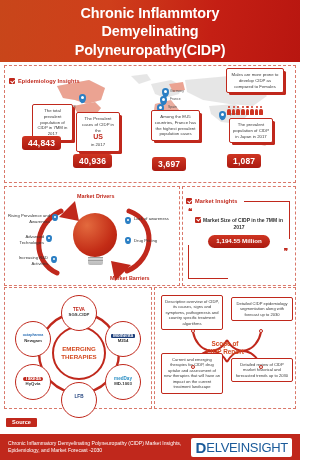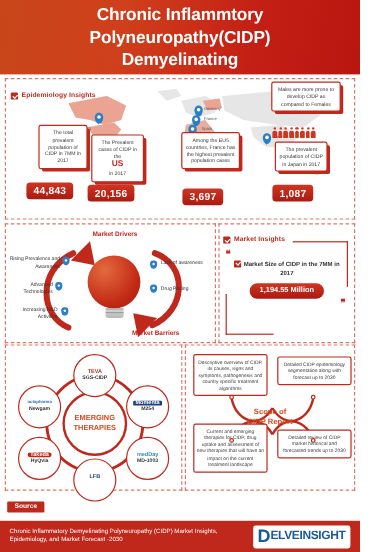--- a/index.html
+++ b/index.html
@@ -9,21 +9,20 @@
     background: #ffffff;
     position: relative;
     overflow: hidden;
   }
 
   
   .header {
     height: 62px;
     background: linear-gradient(100deg, #c8461a 0%, #cf3f1b 35%, #c41f14 70%, #b81610 100%);
     display: flex;
-    align-items: center;
     justify-content: center;
     padding: 4px 6px 2px;
   }
   .header-title {
     color: #fff;
     font-size: 14.4px;
     font-weight: bold;
     line-height: 1.28;
     text-align: center;
     letter-spacing: -0.1px;
@@ -379,37 +378,37 @@
   }
   .logo-mark {
     color: #1a5a99;
     font-size: 15px;
     font-weight: bold;
     line-height: 1;
     letter-spacing: -1px;
   }
   .logo-txt {
     color: #1a5a99;
-    font-size: 10px;
-    font-weight: bold;
+    font-size: 13px;
+    font-weight: normal;
     letter-spacing: -0.3px;
     line-height: 1;
   }
 </style>
 </head>
 <body>
 
 
 
 
 <div class="header">
   <div class="header-title">
     <div>Chronic Inflammtory</div>
+    <div>Demyelinating</div>
     <div>Polyneuropathy(CIDP)</div>
-    <div>Demyelinating</div>
   </div>
 </div>
 
 
 <div class="section epi">
 
   <div class="sect-tag">
     <span class="tag-check"></span>
     <span>Epidemiology Insights</span>
   </div>
@@ -467,29 +466,29 @@
     <span class="person"></span>
     <span class="person"></span>
     <span class="person"></span>
     <span class="person"></span>
   </div>
 
   
   <div class="callout" style="left:27px; top:38px; width:41px;">
     <span>The total prevalent population of CIDP in 7MM in 2017</span>
   </div>
-  <div class="badge" style="left:17px; top:86px;">44,843</div>
+  <div class="badge" style="left:17px; top:70px;">44,843</div>
 
   
   <div class="callout" style="left:71px; top:46px; width:44px;">
     <span>The Prevalent cases of CIDP in the</span>
     <span class="big">US</span>
     <span>in 2017</span>
   </div>
-  <div class="badge" style="left:68px; top:88px;">20,156</div>
+  <div class="badge" style="left:68px; top:88px;">40,936</div>
 
   
   <div class="callout" style="left:146px; top:44px; width:49px;">
     <span>Among the EU5 countries, France has the highest prevalent population cases</span>
   </div>
   <div class="badge" style="left:147px; top:91px;">3,697</div>
 
   
   <div class="callout" style="left:224px; top:52px; width:44px;">
     <span>The prevalent population of CIDP in Japan in 2017</span>

